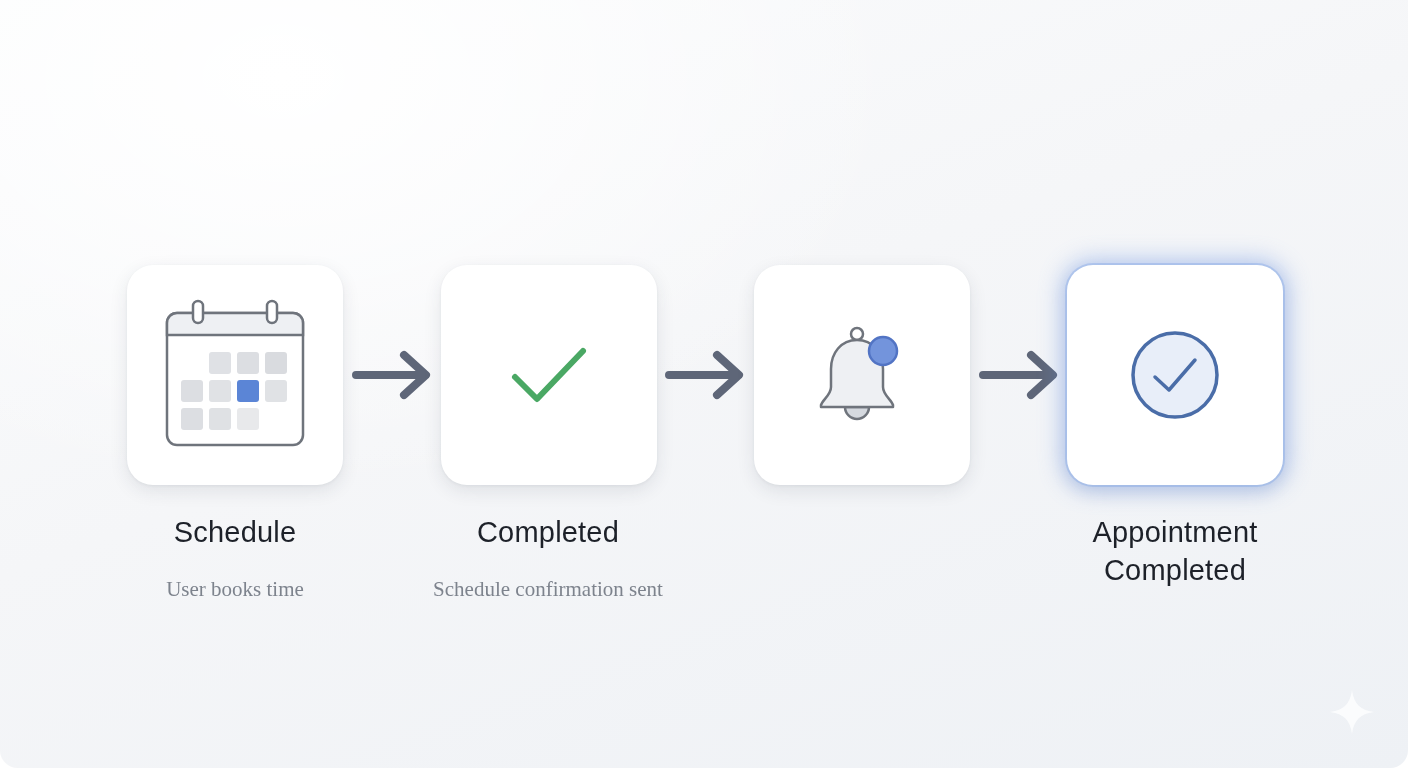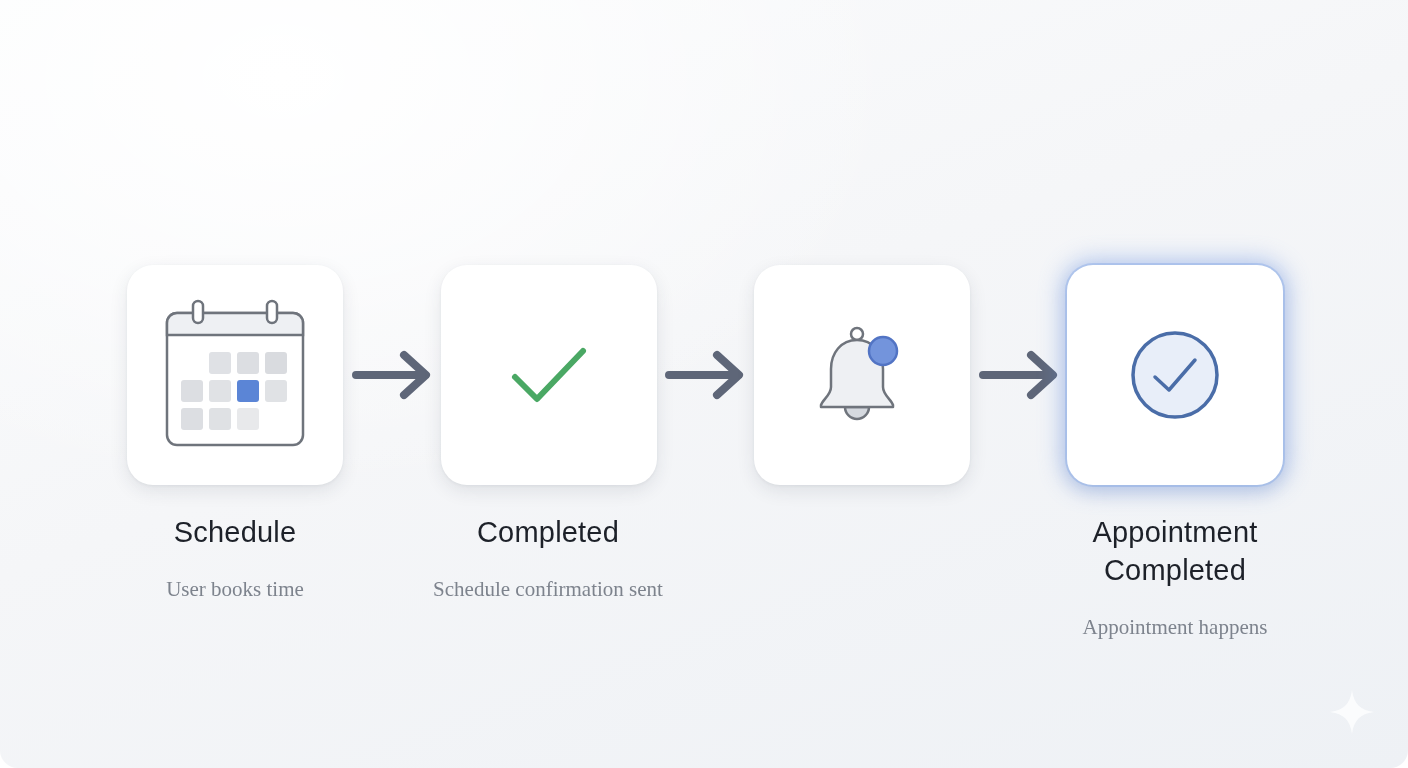--- a/index.html
+++ b/index.html
@@ -139,20 +139,19 @@
 
   <div class="card highlight" style="left:1067px;">
     <svg width="92" height="92" viewBox="0 0 92 92">
       <circle cx="46" cy="46" r="42" fill="#e8eef9" stroke="#4a6da8" stroke-width="3.5"></circle>
       <path d="M26 48 L40 61 L66 31" fill="none" stroke="#4a6da8" stroke-width="3.5" stroke-linecap="round" stroke-linejoin="round"></path>
     </svg>
   </div>
   <div class="label-group" style="left:1015px;">
     <div class="step-title">Appointment</div>
     <div class="step-title">Completed</div>
-    <div class="step-sub">Appointment happens</div>
   </div>
 
   <svg class="sparkle" viewBox="0 0 48 48">
     <path d="M24 2 C26 16 32 22 46 24 C32 26 26 32 24 46 C22 32 16 26 2 24 C16 22 22 16 24 2 Z" fill="#fbfcfd" opacity="0.95"></path>
   </svg>
 
 </div>
 
 </body></html>

